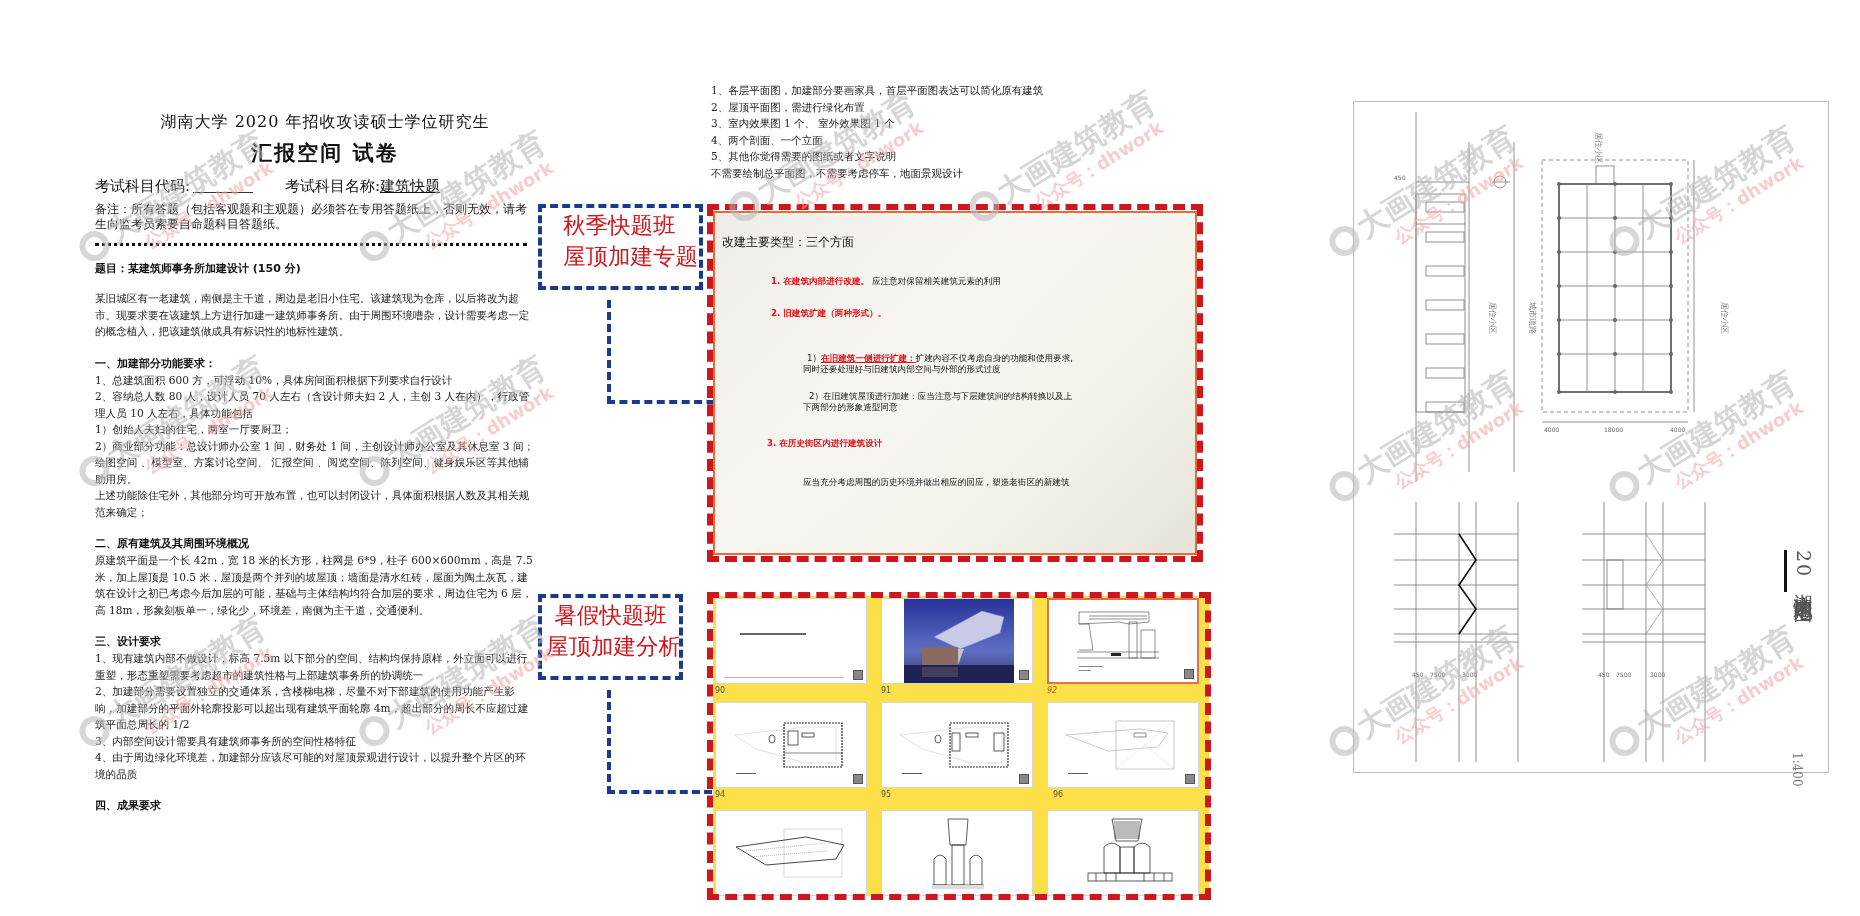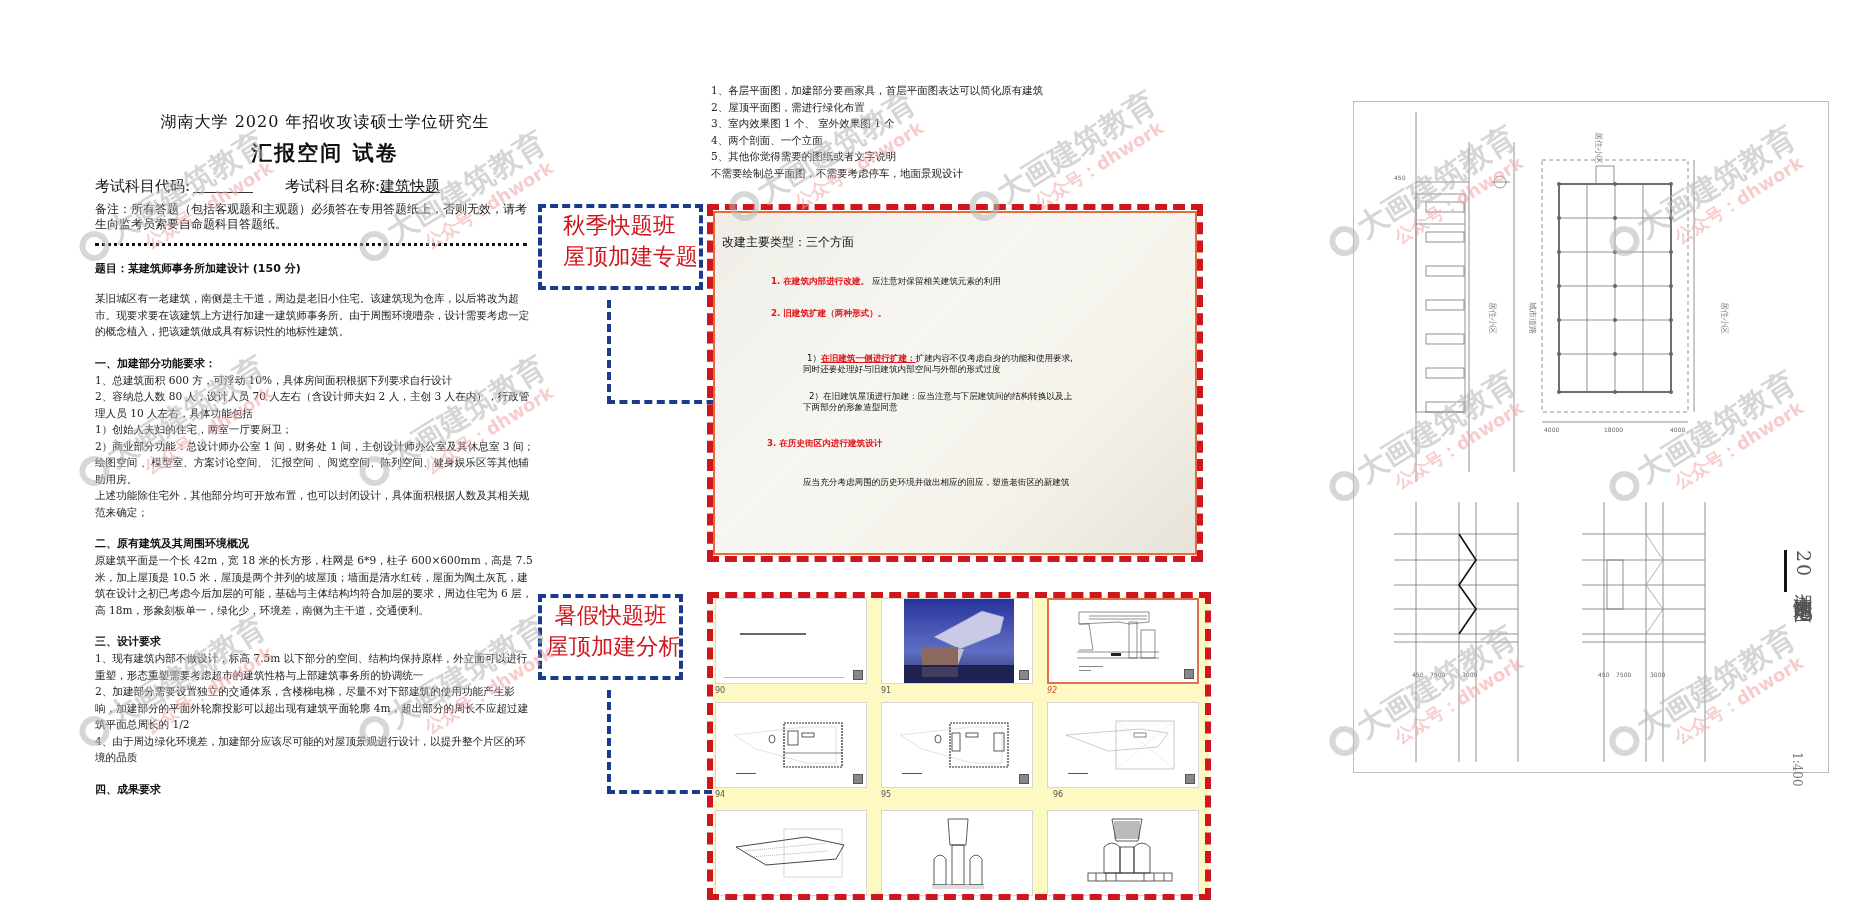--- a/index.html
+++ b/index.html
@@ -38,21 +38,21 @@
 
   
   .frame-red { position: absolute; border: 6px dashed #d0161d; }
   .slide1 { position: absolute; left: 713px; top: 211px; width: 484px; height: 344px; background: linear-gradient(135deg, #efede6 0%, #f7f6f1 40%, #f4f2ea 70%, #e6e3d9 100%); border: 2px solid #e86a3a; font-family: "DejaVu Sans", sans-serif; }
   .slide1 .s-head { position: absolute; left: 7px; top: 21px; font-size: 12px; color: #111; }
   .slide1 .s-item { position: absolute; font-size: 8.6px; color: #111; white-space: nowrap; }
   .slide1 .red { color: #e0141b; font-weight: bold; }
   .slide1 .red-u { color: #e0141b; font-weight: bold; text-decoration: underline; }
 
   
-  .sorter { position: absolute; left: 713px; top: 596px; width: 496px; height: 300px; background: #fef9c3; overflow: hidden; }
+  .sorter { position: absolute; left: 713px; top: 596px; width: 496px; height: 300px; background: #fde047; overflow: hidden; }
   .thumb { position: absolute; background: #ffffff; border: 1px solid #d6d6d6; overflow: hidden; }
   .thumb.selected { border: 2px solid #e07050; }
   .thumb .qr { position: absolute; right: 3px; bottom: 3px; width: 10px; height: 10px; background: #888; border: 1px solid #555; }
   .thumb-num { position: absolute; font-family: "DejaVu Sans", sans-serif; font-size: 8px; color: #555; }
   .thumb-num.sel { color: #d05030; font-style: italic; }
   .bar { position: absolute; height: 3px; background: #999; }
   .fine { position: absolute; height: 1px; background: #bbb; }
 
   
   .drawing { position: absolute; left: 1353px; top: 101px; width: 476px; height: 672px; border: 1px solid #bdbdbd; background: #fff; }
@@ -83,20 +83,21 @@
   <div class="line">1）创始人夫妇的住宅，两室一厅要厨卫；</div>
   <div class="line">2）商业部分功能：总设计师办公室 1 间，财务处 1 间，主创设计师办公室及其休息室 3 间；绘图空间 、模型室、方案讨论空间、 汇报空间 、阅览空间、陈列空间、健身娱乐区等其他辅助用房。</div>
   <div class="line">上述功能除住宅外，其他部分均可开放布置，也可以封闭设计，具体面积根据人数及其相关规范来确定；</div>
 
   <div class="sec-h">二、原有建筑及其周围环境概况</div>
   <div class="line">原建筑平面是一个长 42m，宽 18 米的长方形，柱网是 6*9，柱子 600×600mm，高是 7.5 米，加上屋顶是 10.5 米，屋顶是两个并列的坡屋顶；墙面是清水红砖，屋面为陶土灰瓦，建筑在设计之初已考虑今后加层的可能，基础与主体结构均符合加层的要求，周边住宅为 6 层，高 18m，形象刻板单一，绿化少，环境差，南侧为主干道，交通便利。</div>
 
   <div class="sec-h">三、设计要求</div>
   <div class="line">1、现有建筑内部不做设计，标高 7.5m 以下部分的空间、结构均保持原样，外立面可以进行重塑，形态重塑需要考虑超市的建筑性格与上部建筑事务所的协调统一</div>
   <div class="line">2、加建部分需要设置独立的交通体系，含楼梯电梯，尽量不对下部建筑的使用功能产生影响，加建部分的平面外轮廓投影可以超出现有建筑平面轮廓 4m，超出部分的周长不应超过建筑平面总周长的 1/2</div>
+  <div class="line">3、内部空间设计需要具有建筑师事务所的空间性格特征</div>
   <div class="line">4、由于周边绿化环境差，加建部分应该尽可能的对屋顶景观进行设计，以提升整个片区的环境的品质</div>
 
   <div class="sec-h">四、成果要求</div>
 </div>
 
 <div class="reqs">
   <div class="line">1、各层平面图，加建部分要画家具，首层平面图表达可以简化原有建筑</div>
   <div class="line">2、屋顶平面图，需进行绿化布置</div>
   <div class="line">3、室内效果图 1 个、  室外效果图 1 个</div>
   <div class="line">4、两个剖面、一个立面</div>

